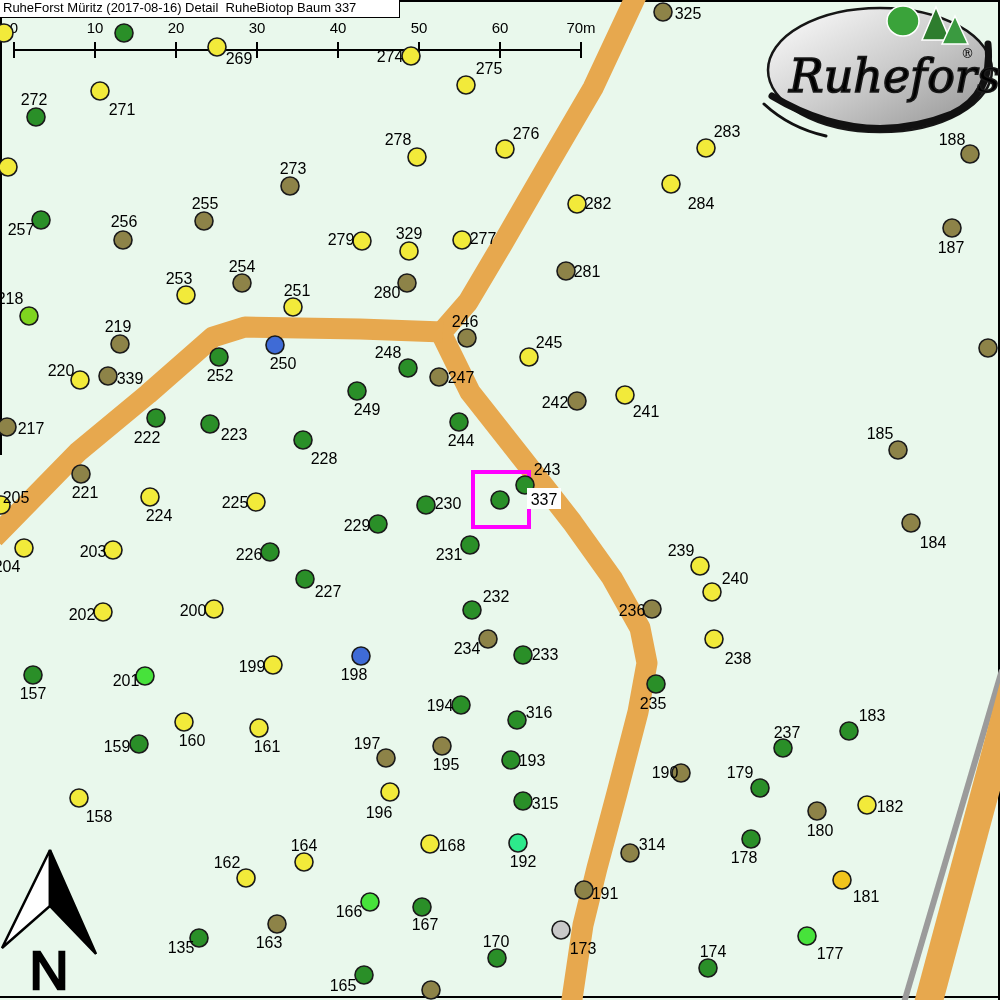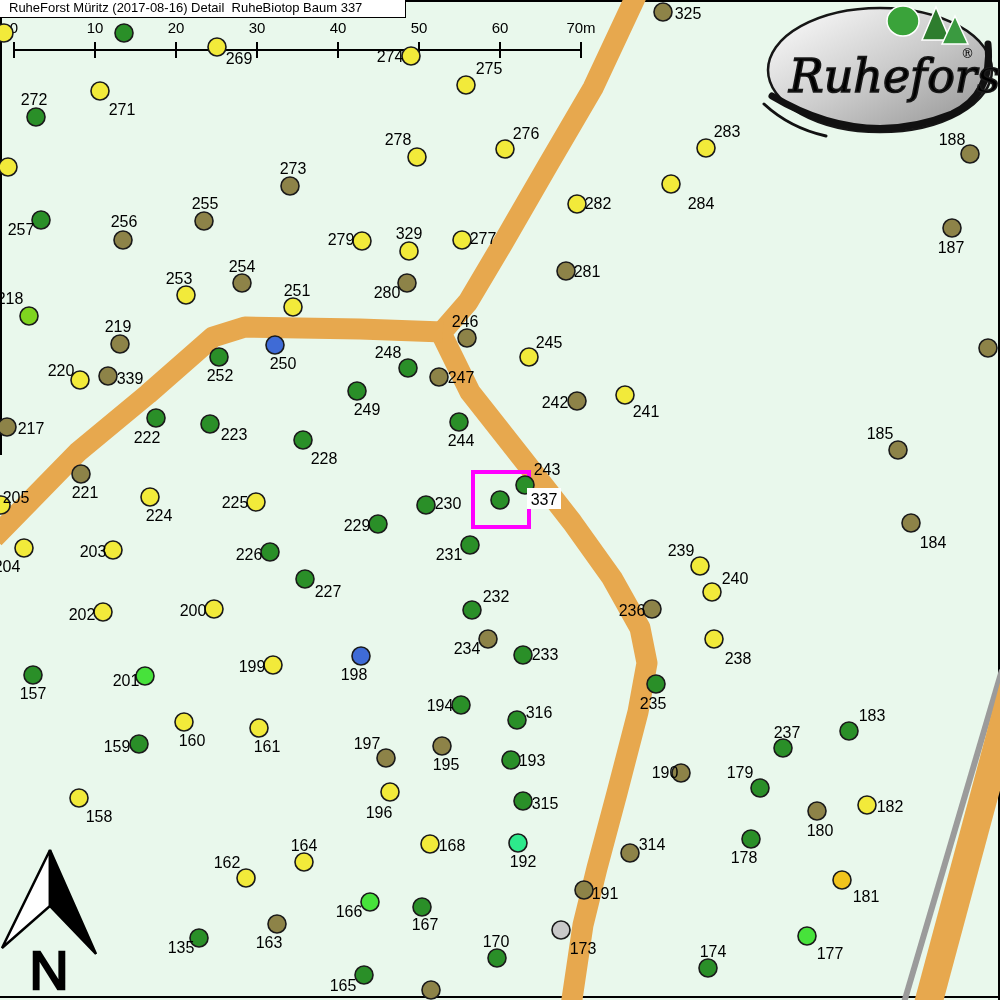--- a/index.html
+++ b/index.html
@@ -1,21 +1,21 @@
 <!DOCTYPE html>
 <html><head>
 <meta charset="utf-8">
 <style>
   html,body{margin:0;padding:0;background:#fff;}
   .map-stage{position:relative;width:1000px;height:1000px;background:#e9f8ec;overflow:hidden;
              font-family:"Liberation Sans",sans-serif;}
   .map-stage svg{position:absolute;left:0;top:0;}
   .titlebar{position:absolute;left:0;top:0;width:396px;height:17px;background:#ffffff;
             border-bottom:1px solid #000;border-right:1px solid #000;z-index:5;
-            font-size:13px;line-height:16px;color:#000;white-space:pre;overflow:hidden;padding-left:9px;}
+            font-size:13px;line-height:16px;color:#000;white-space:pre;overflow:hidden;padding-left:3px;}
   text{font-family:"Liberation Sans",sans-serif;font-size:16px;fill:#000;}
   .scaletext text{font-size:15px;}
   .logotext{font-family:"DejaVu Serif",serif;font-style:italic;font-size:46px;}
   .regmark{font-size:13px;font-style:normal;}
   .northletter{font-size:54px;}
 </style>
 </head>
 <body>
 
 <div class="map-stage">

